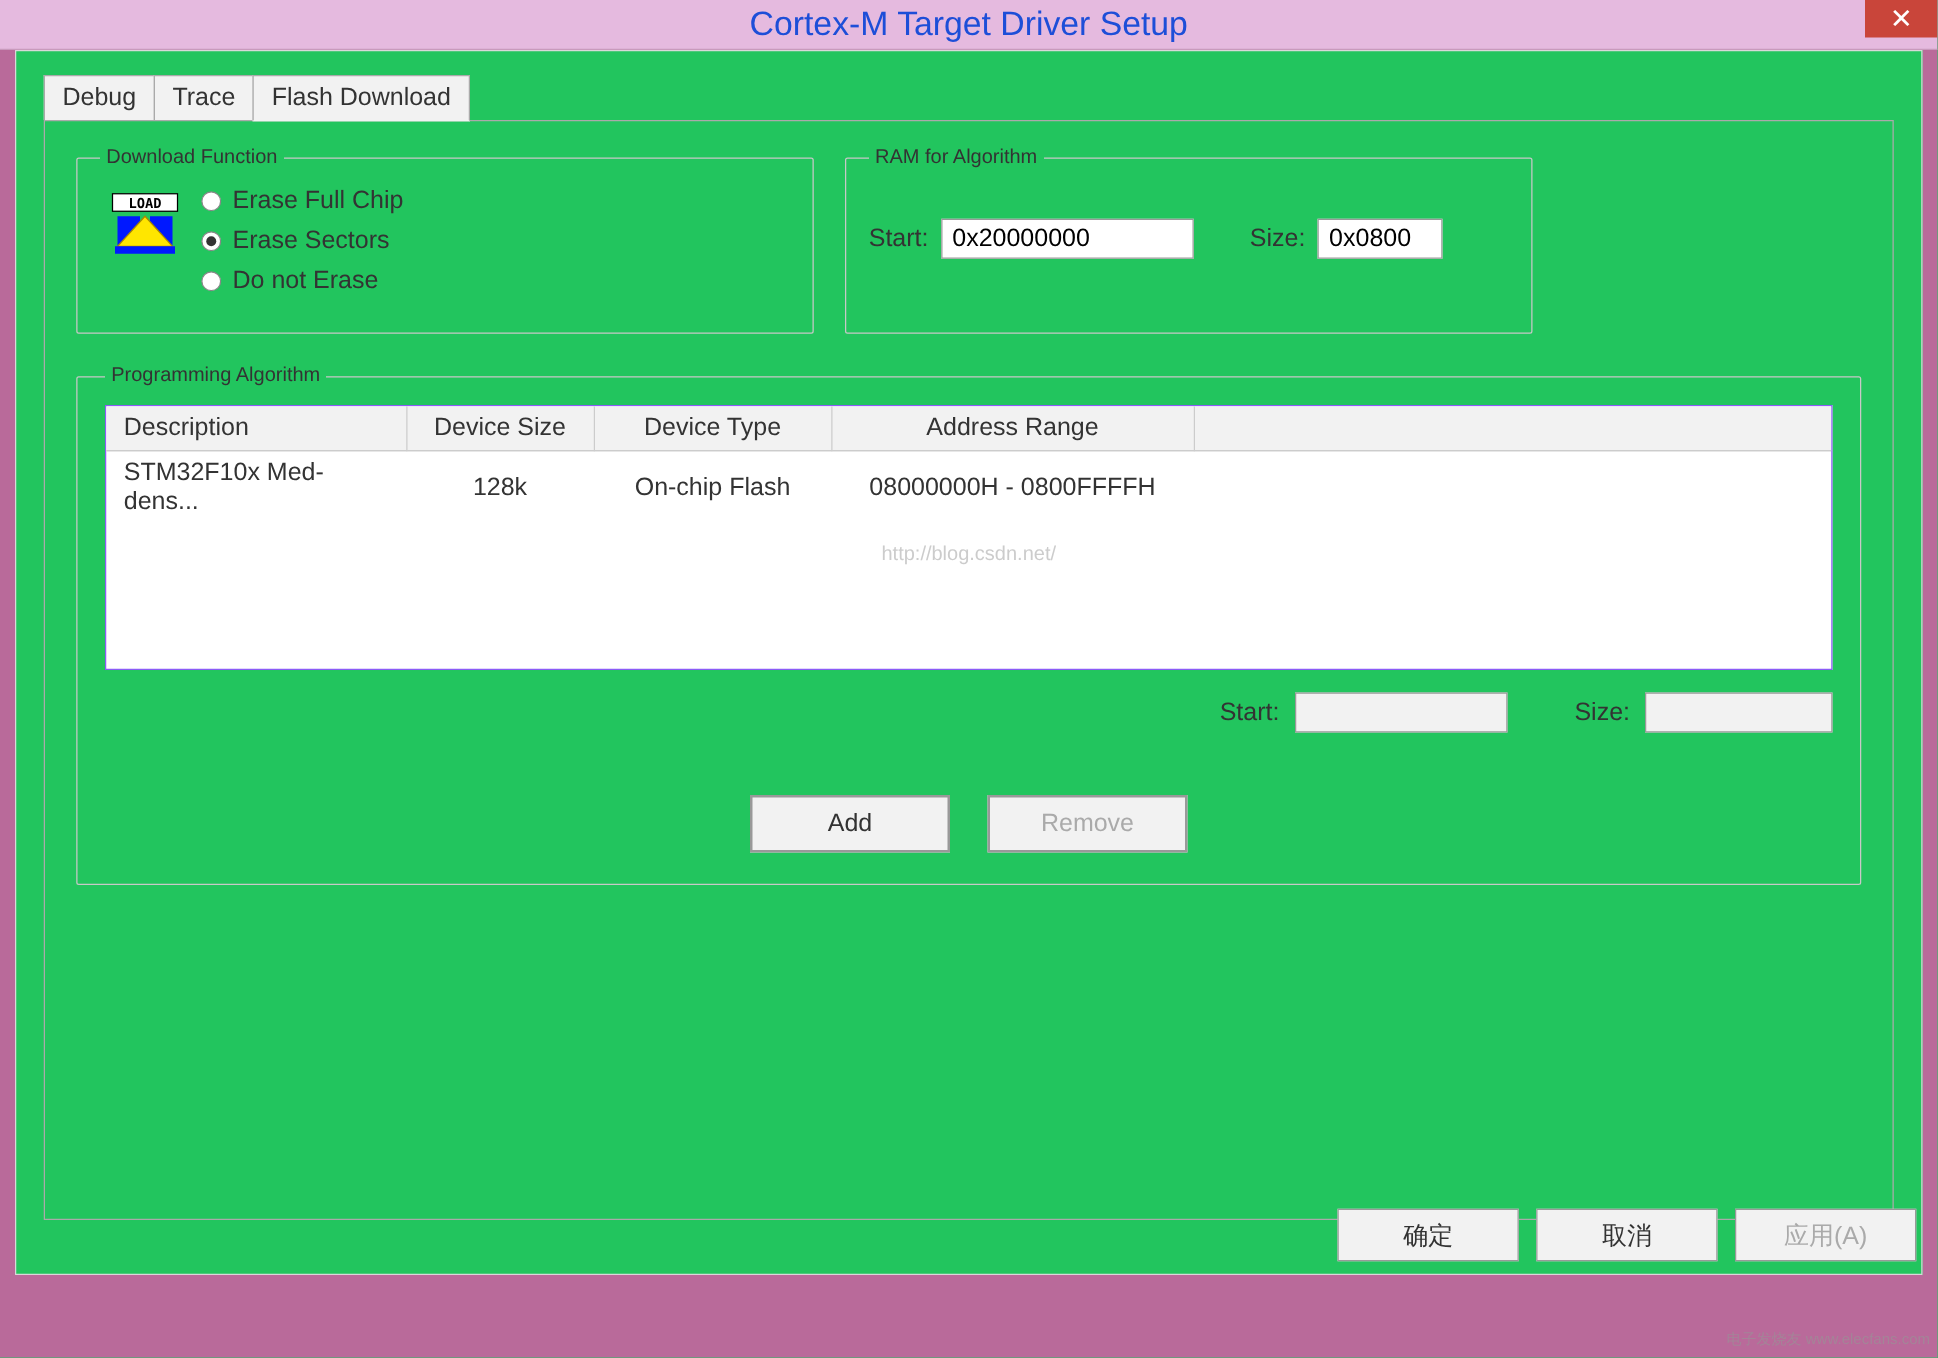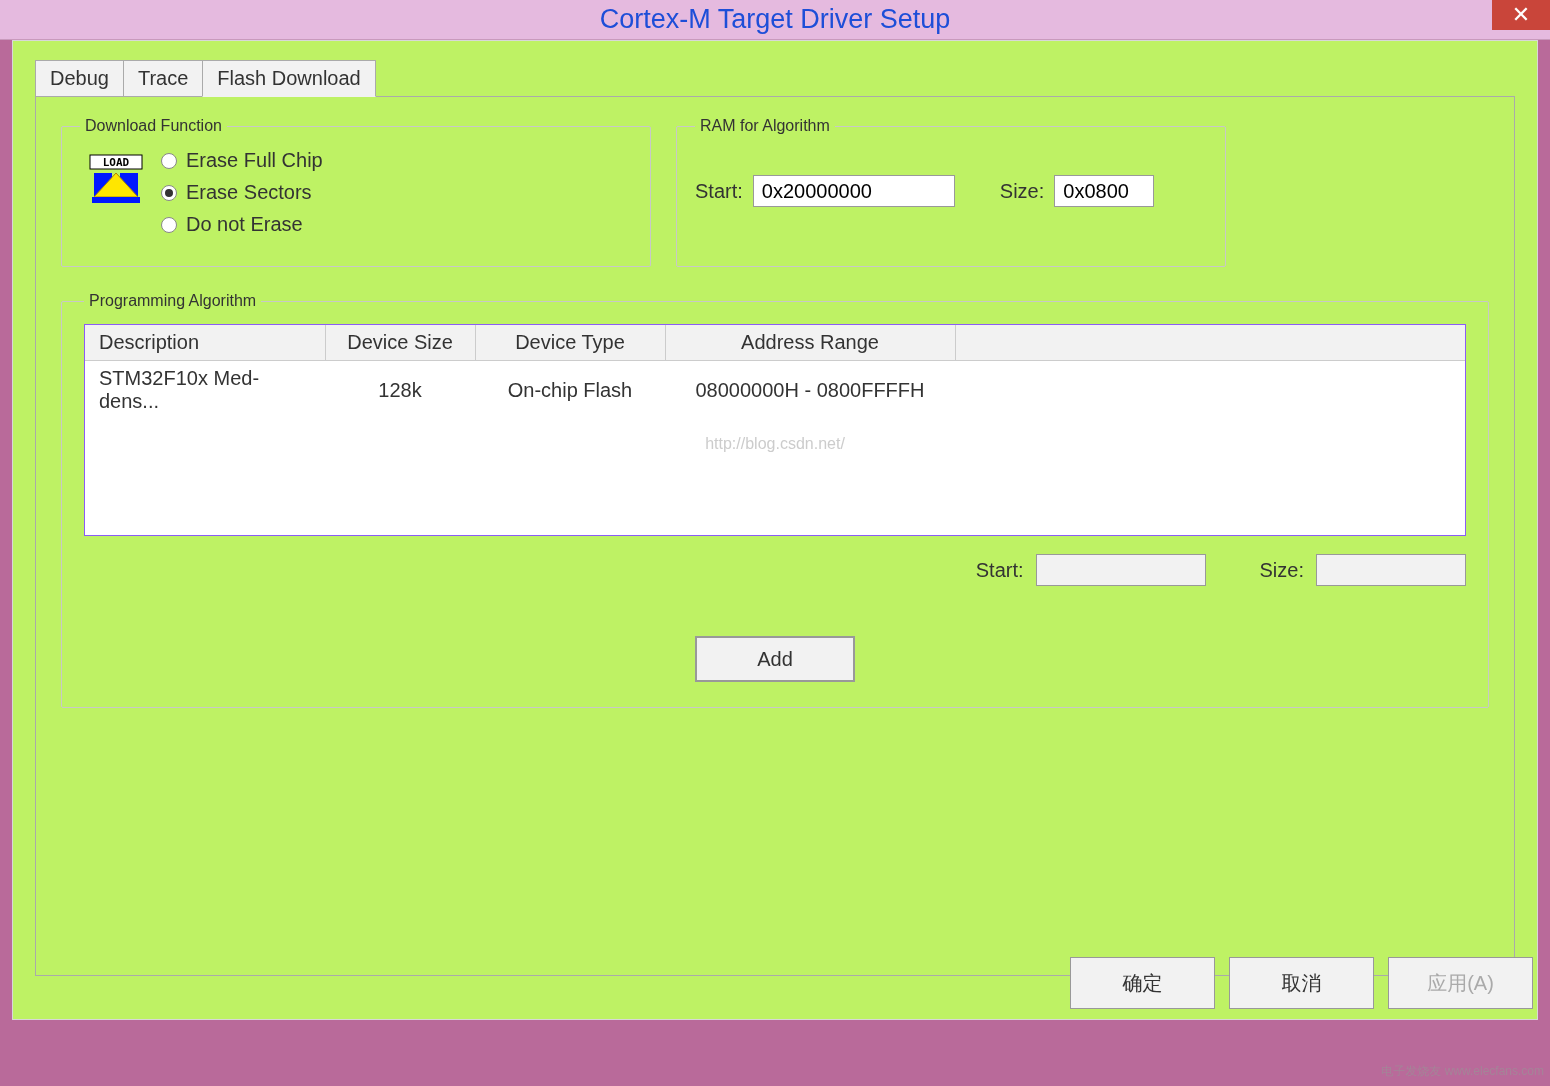--- a/index.html
+++ b/index.html
@@ -38,21 +38,21 @@
     color: #fff;
     display: flex;
     align-items: center;
     justify-content: center;
     font-size: 22px;
     font-weight: 300;
     cursor: pointer;
   }
   .content {
     margin: 0 12px;
-    background: #bef264;
+    background: #22c55e;
     height: 980px;
     border: 1px solid #d8d8d8;
     padding: 15px 22px 6px 22px;
     position: relative;
   }
   .tabs {
     display: flex;
     align-items: flex-end;
     height: 40px;
     gap: 0;
@@ -245,21 +245,21 @@
     color: #aaa;
     cursor: default;
   }
   .footer {
     position: absolute;
     right: 4px;
     bottom: 10px;
     display: flex;
     gap: 14px;
   }
-  .footer .btn { min-width: 145px; height: 52px; border-width: 1px; }
+  .footer .btn { min-width: 145px; height: 42px; border-width: 1px; }
   .corner-watermark {
     position: absolute;
     bottom: 6px;
     right: 6px;
     font-size: 12px;
     color: rgba(150,150,150,0.6);
   }
 </style>
 </head>
 <body>
@@ -352,20 +352,21 @@
       <div class="below-row">
         <span class="labelr">Start:</span>
         <input class="textfield ro" style="width: 170px;" readonly="" value="">
         <span style="width:30px"></span>
         <span class="labelr">Size:</span>
         <input class="textfield ro" style="width: 150px;" readonly="" value="">
       </div>
 
       <div class="btn-row">
         <div class="btn">Add</div>
+        <div class="btn disabled">Remove</div>
       </div>
     </fieldset>
 
   </div>
 
   <div class="footer">
     <div class="btn">确定</div>
     <div class="btn">取消</div>
     <div class="btn disabled">应用(A)</div>
   </div>

